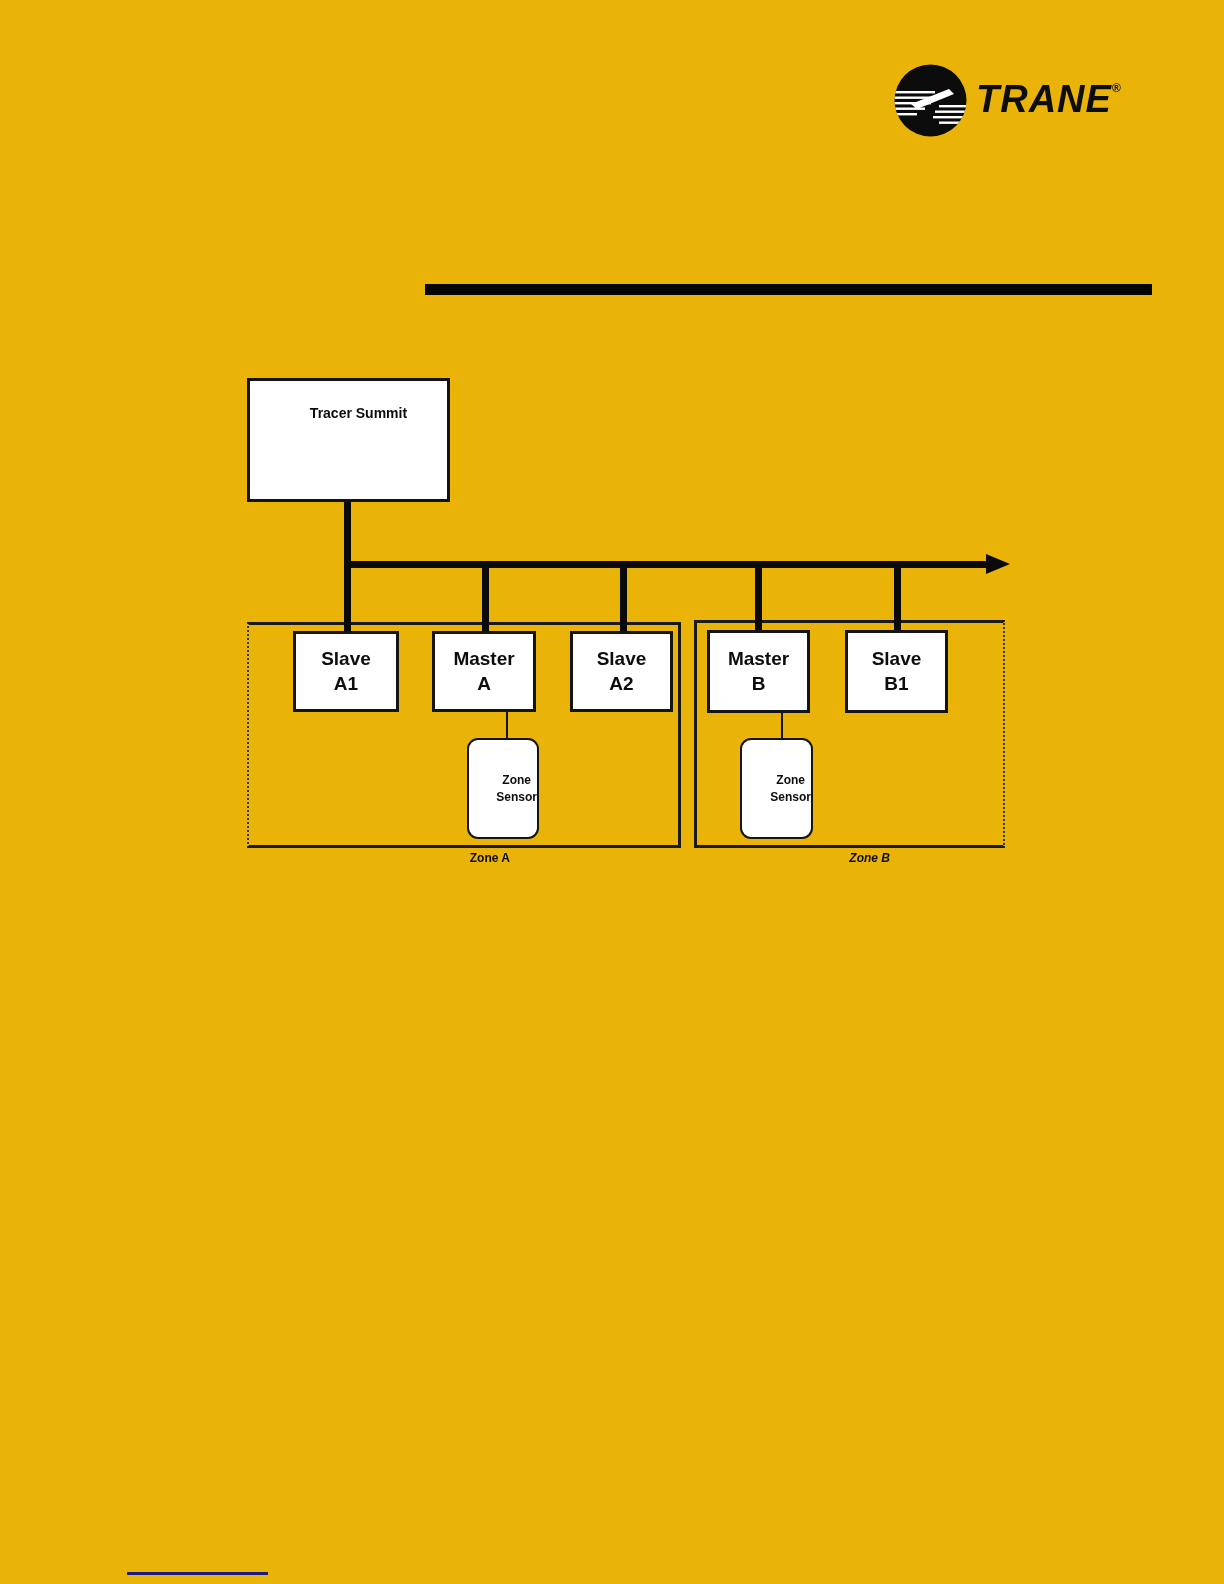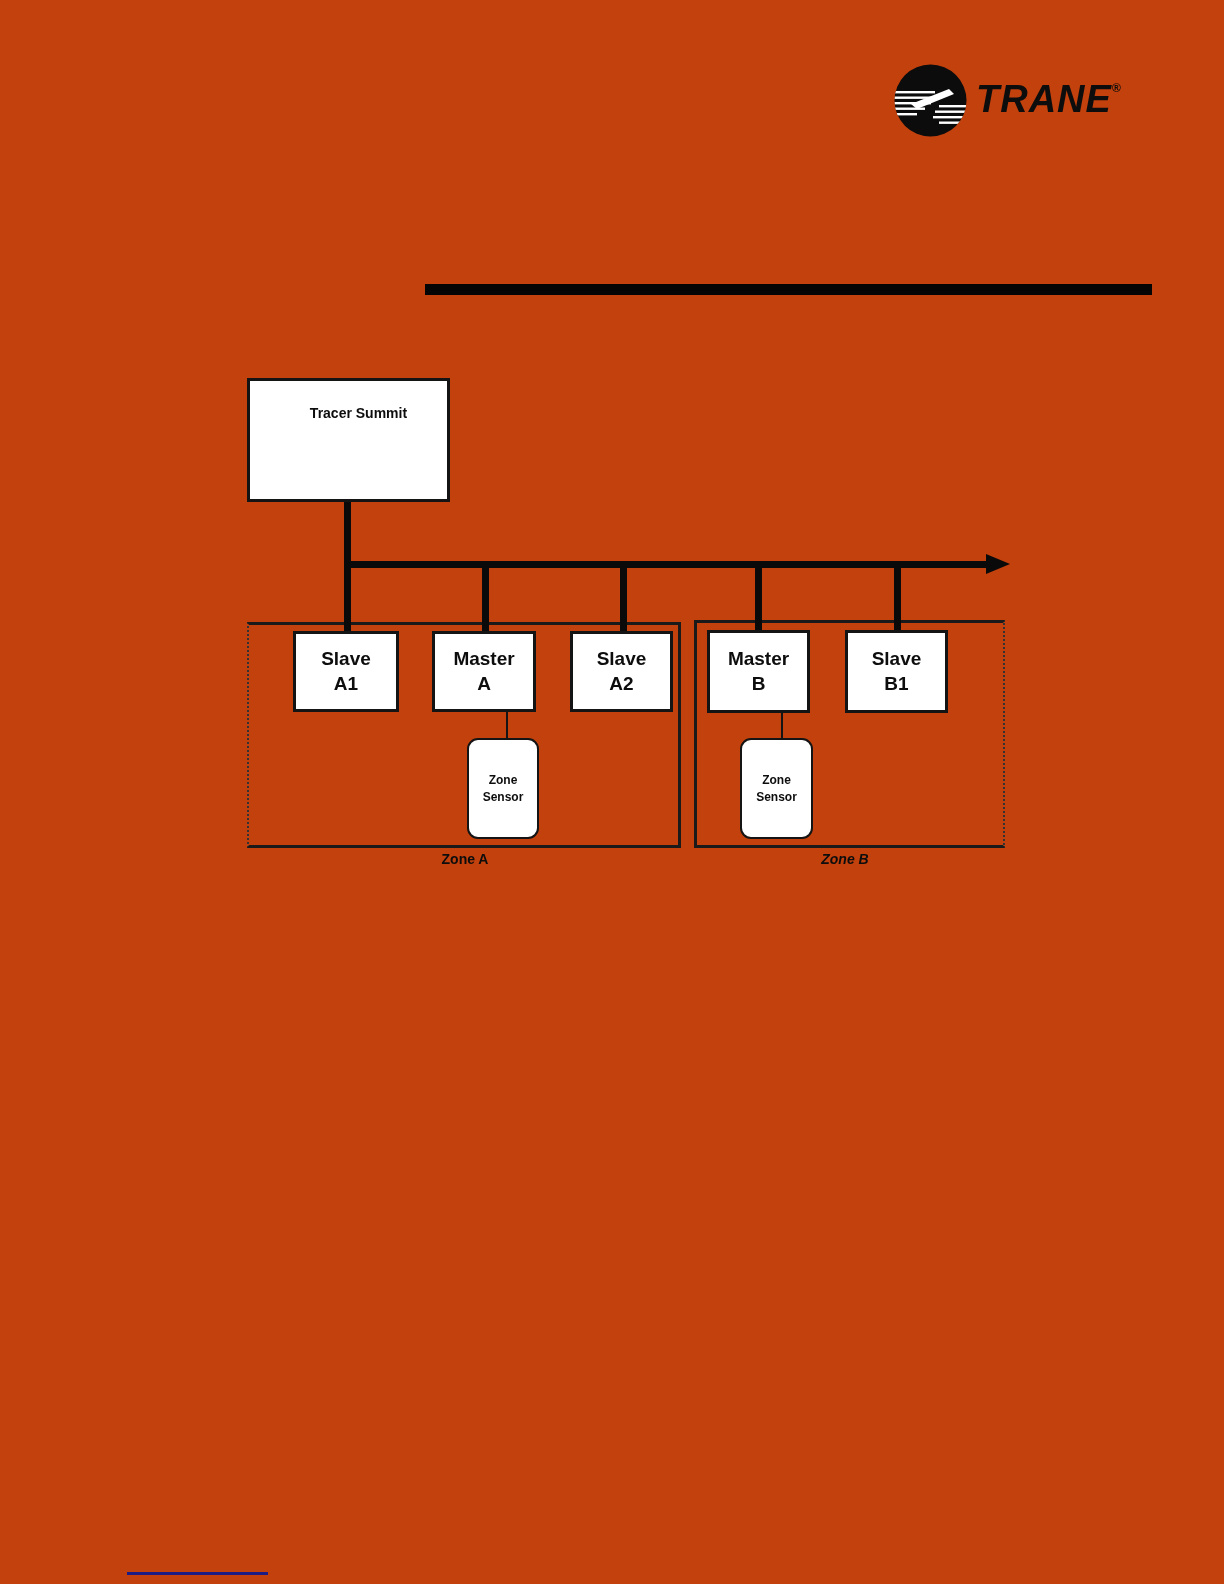--- a/index.html
+++ b/index.html
@@ -3,21 +3,21 @@
 <meta charset="utf-8">
 <style>
   * { margin: 0; padding: 0; box-sizing: border-box; }
   html, body { background: #ffffff; }
   body { font-family: "Liberation Sans", sans-serif; }
 
   .page {
     position: relative;
     width: 1224px;
     height: 1584px;
-    background: #c2410c;
+    background: #eab308;
     overflow: hidden;
   }
 
   
   .brand-lockup { position: absolute; left: 0; top: 0; filter: blur(0.3px); }
   .globe { position: absolute; left: 893px; top: 63px; width: 75px; height: 75px; }
   .wordmark {
     position: absolute; left: 976px; top: 78px;
     font-size: 38px; font-weight: bold; font-style: italic;
     letter-spacing: 1px; color: #0d0d0d; white-space: nowrap;
@@ -72,28 +72,28 @@
   .dev-3 { left: 570px; top: 631px; width: 103px; height: 81px; }
   .dev-4 { left: 707px; top: 630px; width: 103px; height: 83px; }
   .dev-5 { left: 845px; top: 630px; width: 103px; height: 83px; }
 
   .sensor-link { position: absolute; width: 2px; background: #141414; }
   .link-a { left: 506px; top: 712px; height: 27px; }
   .link-b { left: 781px; top: 713px; height: 26px; }
 
   .sensor {
     border-width: 2px; border-radius: 11px;
-    font-size: 12px; line-height: 1.35;
+    font-size: 12px; line-height: 1.35; justify-content: flex-end;
   }
   .sensor-a { left: 467px; top: 738px; width: 72px; height: 101px; }
   .sensor-b { left: 740px; top: 738px; width: 73px; height: 101px; }
 
   .zone-label {
-    position: absolute; width: 90px; text-align: center;
-    font-size: 14px; font-weight: bold; color: #0d0d0d;
+    position: absolute; width: 90px; text-align: right;
+    font-size: 12px; font-weight: bold; color: #0d0d0d;
   }
   .zl-a { left: 420px; top: 851px; }
   .zl-b { left: 800px; top: 851px; font-style: italic; }
 
   
   .footer-rule {
     position: absolute; left: 127px; top: 1572px;
     width: 141px; height: 3px; background: #1c1c85;
   }
 </style>

